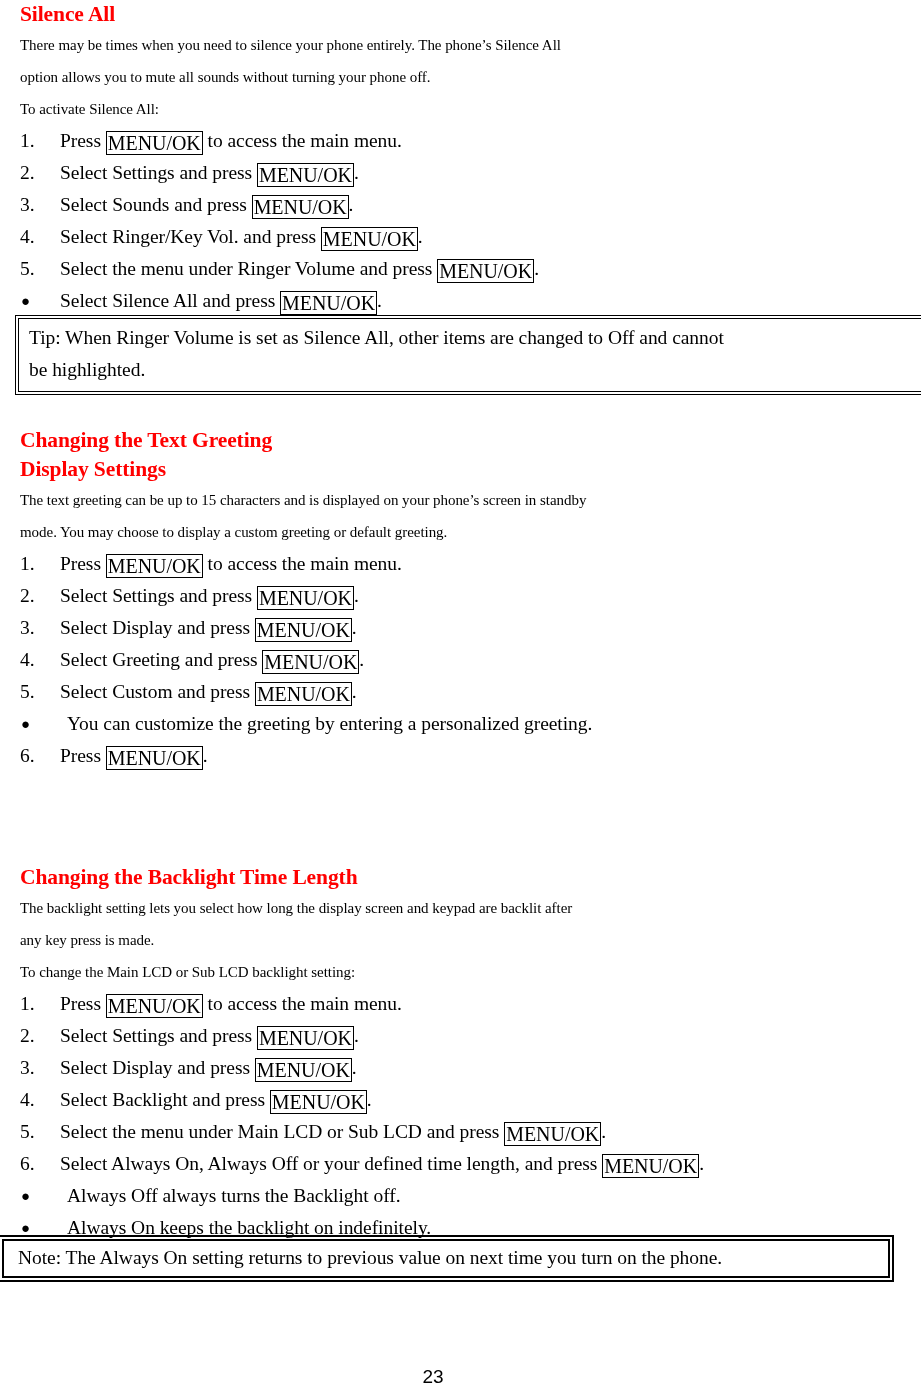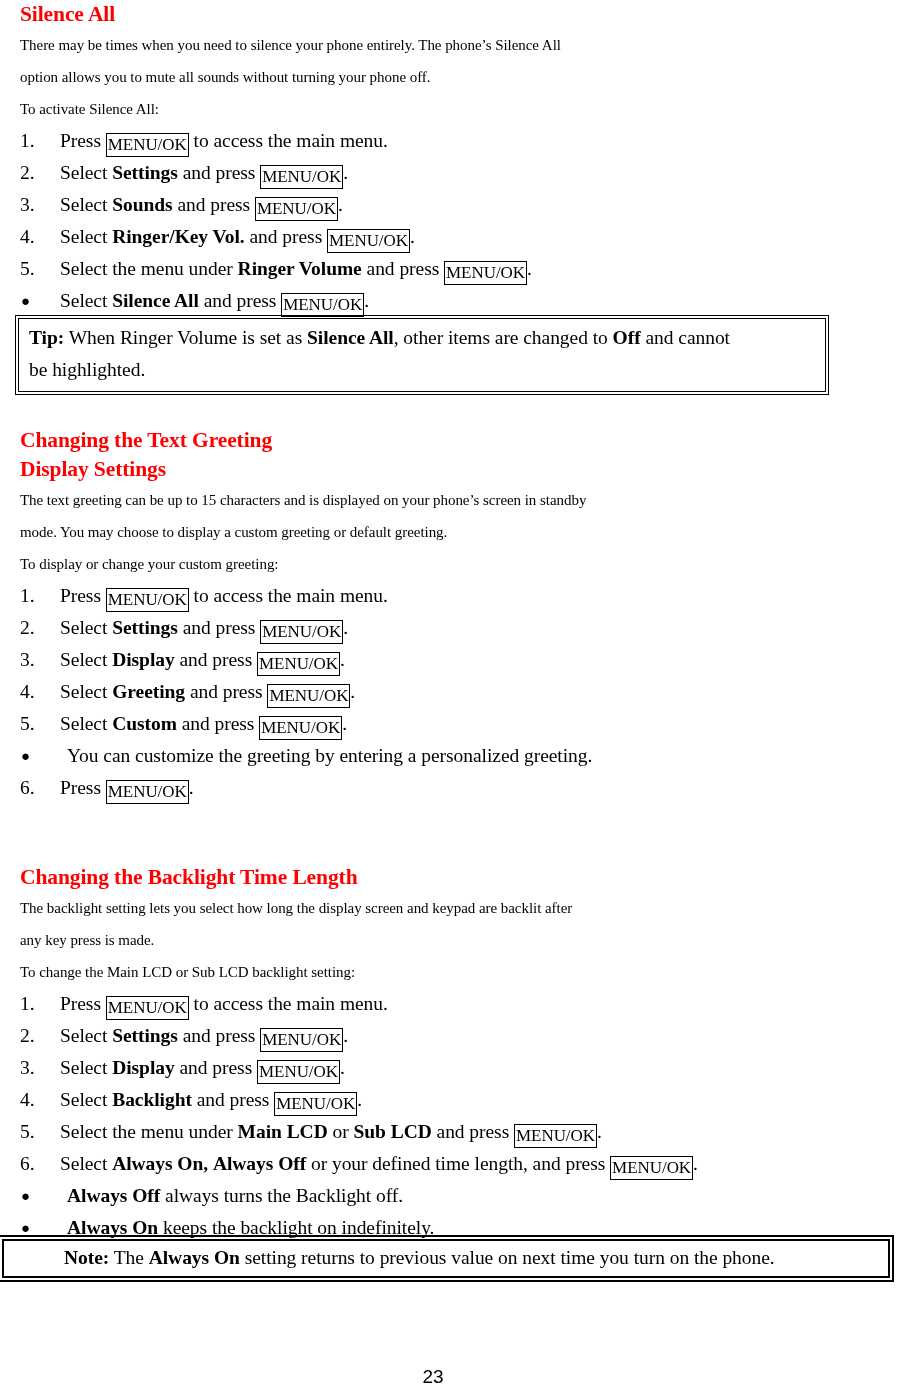--- a/index.html
+++ b/index.html
@@ -61,62 +61,62 @@
     font-size: 19.5px;
     text-align: left;
   }
   .li.bullet .marker {
     font-size: 15px;
     left: 1px;
   }
   .li.bullet { padding-left: 40px; }
   .li.bullet.extra-space { padding-left: 47px; }
 
-  b, .b { font-weight: bold; }
+  b, .b { font-weight: normal; }
 
   
   .key {
     border: 1px solid #000000;
     padding: 0px 1px 0px 1px;
     display: inline-block;
     line-height: 22px;
     vertical-align: -3px;
-    font-size: 17px;
+    font-size: 20px;
     white-space: nowrap;
   }
 
   
   .callout {
     box-sizing: border-box;
     font-size: 19.5px;
     line-height: 32px;
     letter-spacing: -0.05px;
   }
   .callout .inner {
     padding: 3px 8px 5px 10px;
   }
   .callout.tip {
     position: absolute;
     left: 18px;
     top: 318px;
-    width: 808px;
+    width: 904px;
     border: 1px solid #000000;
     outline: 1px solid #000000;
     outline-offset: 2px;
   }
   .callout.note {
     position: absolute;
     left: 2px;
     top: 1239px;
     width: 888px;
     border: 2px solid #000000;
     outline: 2px solid #000000;
     outline-offset: 2px;
   }
-  .callout.note .inner { padding: 1px 8px 2px 14px; white-space: nowrap; margin-left: 46px; }
+  .callout.note .inner { padding: 1px 8px 2px 14px; white-space: nowrap; }
 
   
   .page-number {
     position: absolute;
     left: 0;
     top: 1366px;
     width: 866px;
     text-align: center;
     font-family: "Liberation Sans", "DejaVu Sans", sans-serif;
     font-size: 19px;
@@ -166,21 +166,20 @@
       <div>be highlighted.</div>
     </div>
   </div>
 
   <div class="block" style="top:426px;">
     <div class="heading">Changing the Text Greeting</div>
     <div class="heading">Display Settings</div>
 
     <div class="para">The text greeting can be up to 15 characters and is displayed on your phone’s screen in standby</div>
     <div class="para">mode. You may choose to display a custom greeting or default greeting.</div>
-    <div class="para">To display or change your custom greeting:</div>
 
     <div class="list">
       <div class="li">
         <span class="marker">1.</span><span>Press </span><span class="key">MENU/OK</span><span> to access the main menu.</span>
       </div>
       <div class="li">
         <span class="marker">2.</span><span>Select </span><b>Settings</b><span> and press </span><span class="key">MENU/OK</span><span>.</span>
       </div>
       <div class="li">
         <span class="marker">3.</span><span>Select </span><b>Display</b><span> and press </span><span class="key">MENU/OK</span><span>.</span>

